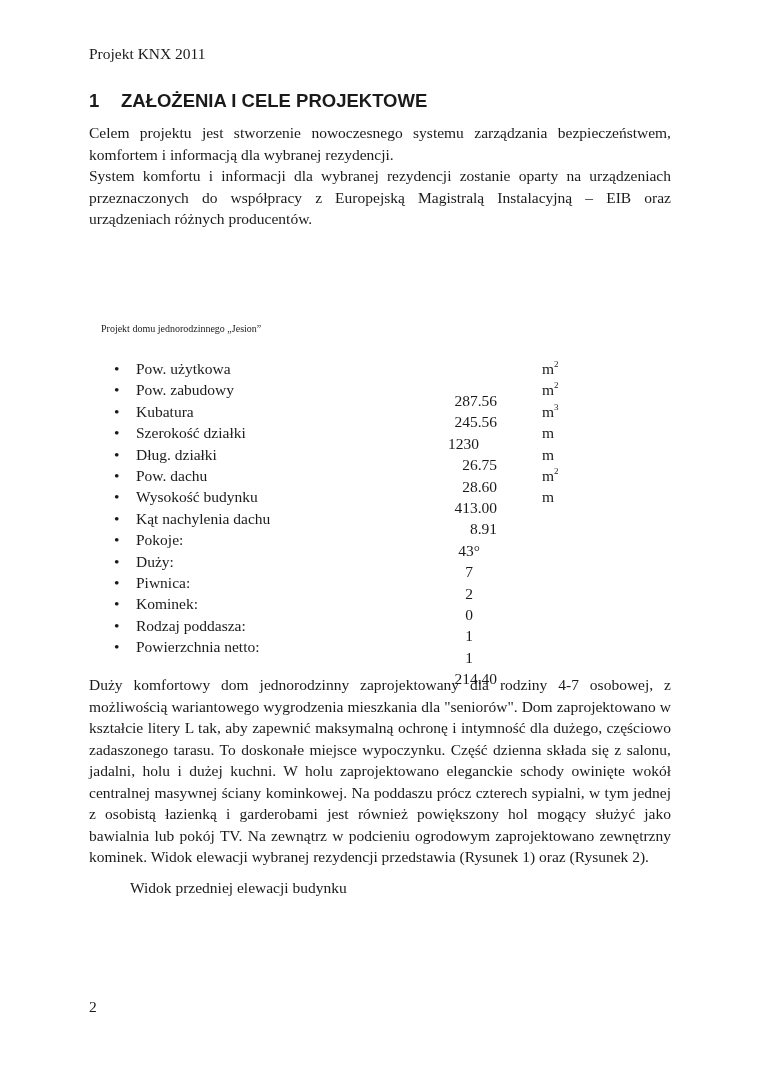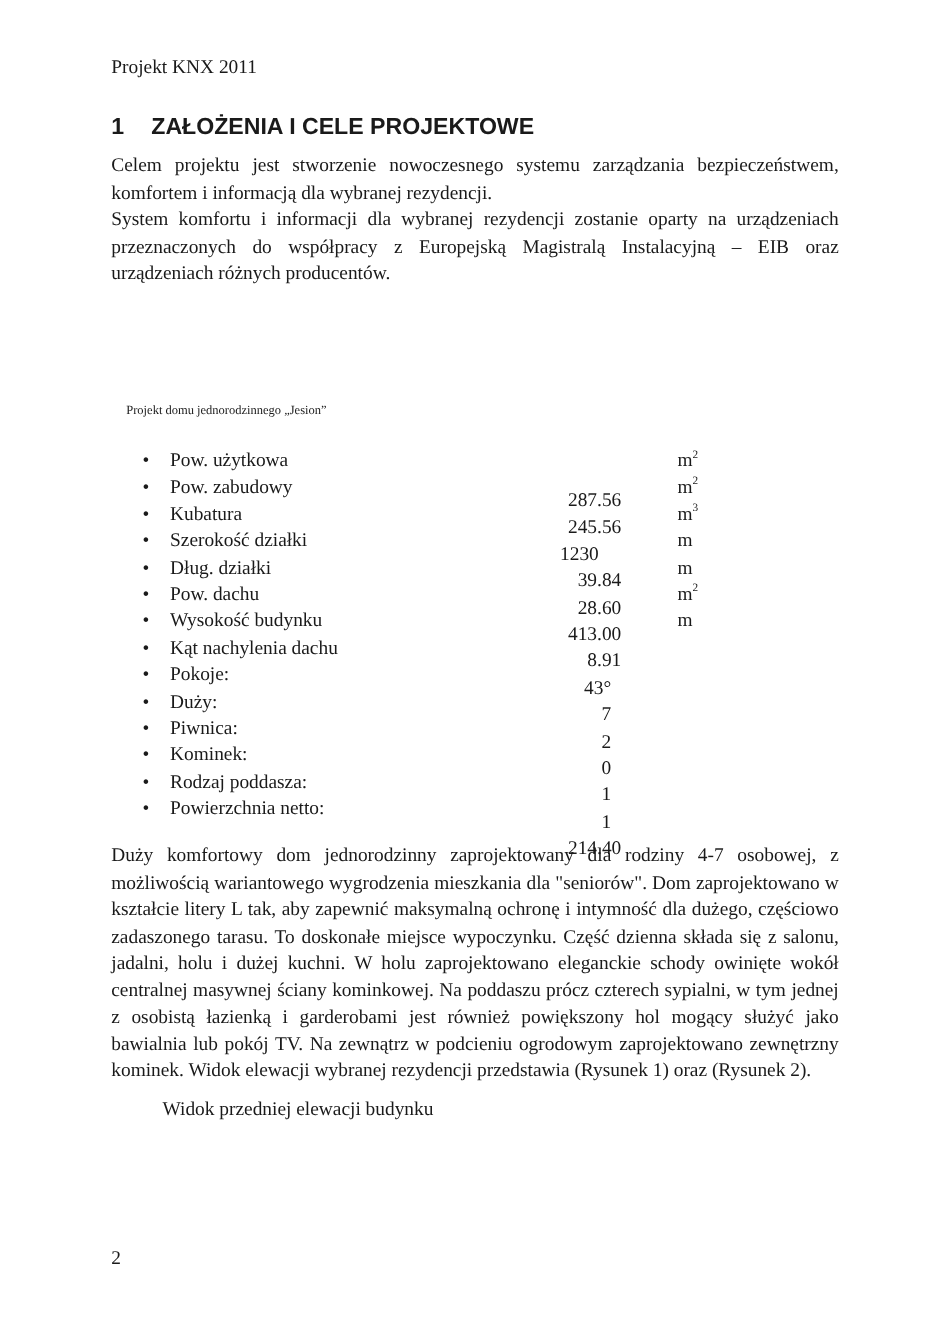--- a/index.html
+++ b/index.html
@@ -29,21 +29,21 @@
     .project-name { position: absolute; left: 101px; top: 318px; font-size: 10px; line-height: 21.5px; }
     .spec-list {
       position: absolute; left: 89px; top: 358px; width: 500px;
       margin: 0; padding: 0; list-style: none;
       font-size: 15.5px; line-height: 21.4px;
     }
     .spec-list li { position: relative; height: 21.4px; }
     .spec-list .bullet { position: absolute; left: 25px; top: 0; }
     .spec-list .label { position: absolute; left: 47px; top: 0; white-space: nowrap; }
     .spec-list .value { position: absolute; left: 330px; width: 78px; top: 0; text-align: right; white-space: nowrap; margin-top: 32px; }
-    .spec-list .value.center { left: 360px; width: 40px; text-align: right; }
+    .spec-list .value.center { left: 360px; width: 40px; text-align: center; }
     .spec-list .value.k { width: 60px; }
     .spec-list .unit { position: absolute; left: 453px; top: 0; white-space: nowrap; }
     .spec-list sup { font-size: 9px; vertical-align: 7px; line-height: 0; }
     .description { top: 674px; }
     .caption { position: absolute; left: 89px; top: 877px; font-size: 15.5px; line-height: 21.5px; margin-left: 41px; }
     .page-number { position: absolute; left: 89px; top: 998px; font-size: 15.5px; }
   </style>
 </head>
 <body>
 
@@ -75,21 +75,21 @@
     </li>
   <li>
       <span class="bullet">•</span>
       <span class="label">Kubatura</span>
       <span class="value k">1230</span>
       <span class="unit"><span>m</span><sup>3</sup></span>
     </li>
   <li>
       <span class="bullet">•</span>
       <span class="label">Szerokość działki</span>
-      <span class="value">39.84</span>
+      <span class="value">26.75</span>
       <span class="unit"><span>m</span><sup></sup></span>
     </li>
   <li>
       <span class="bullet">•</span>
       <span class="label">Dług. działki</span>
       <span class="value">28.60</span>
       <span class="unit"><span>m</span><sup></sup></span>
     </li>
   <li>
       <span class="bullet">•</span>

